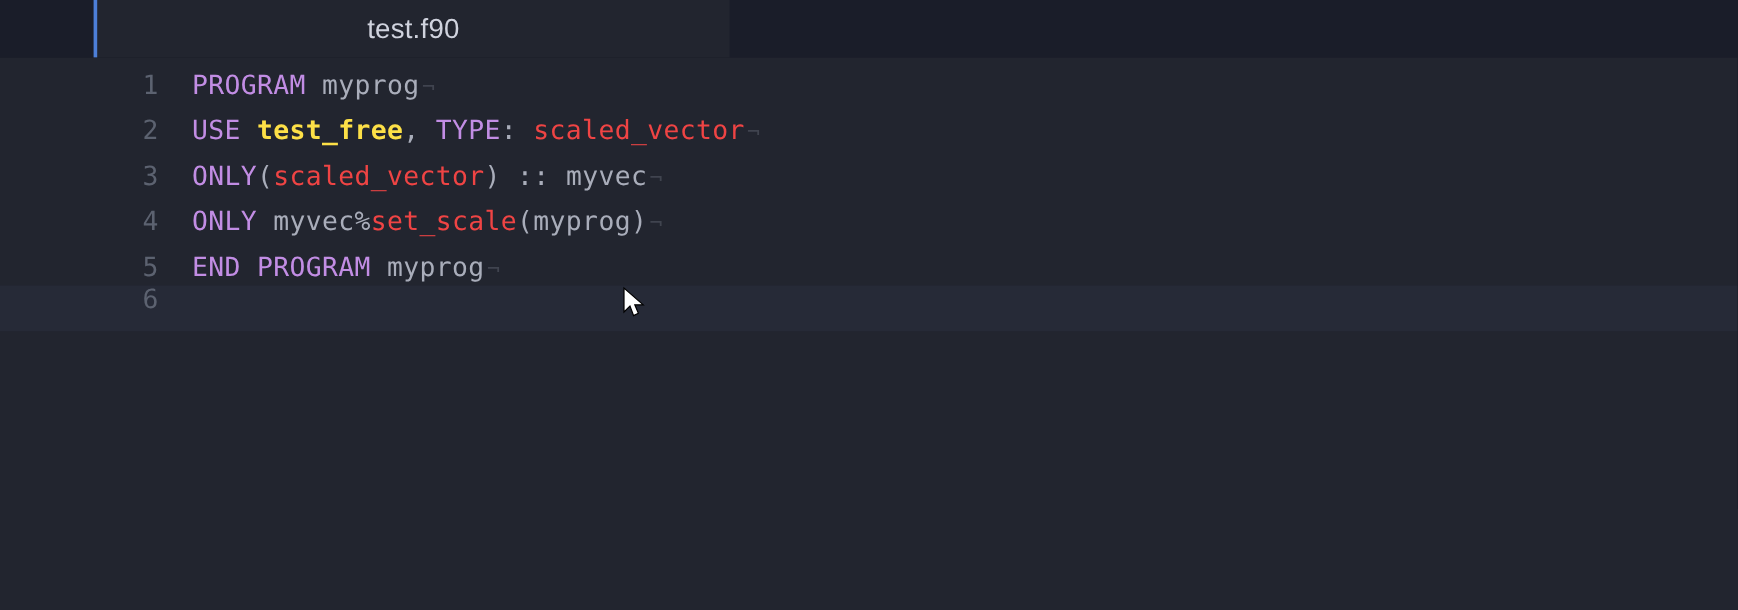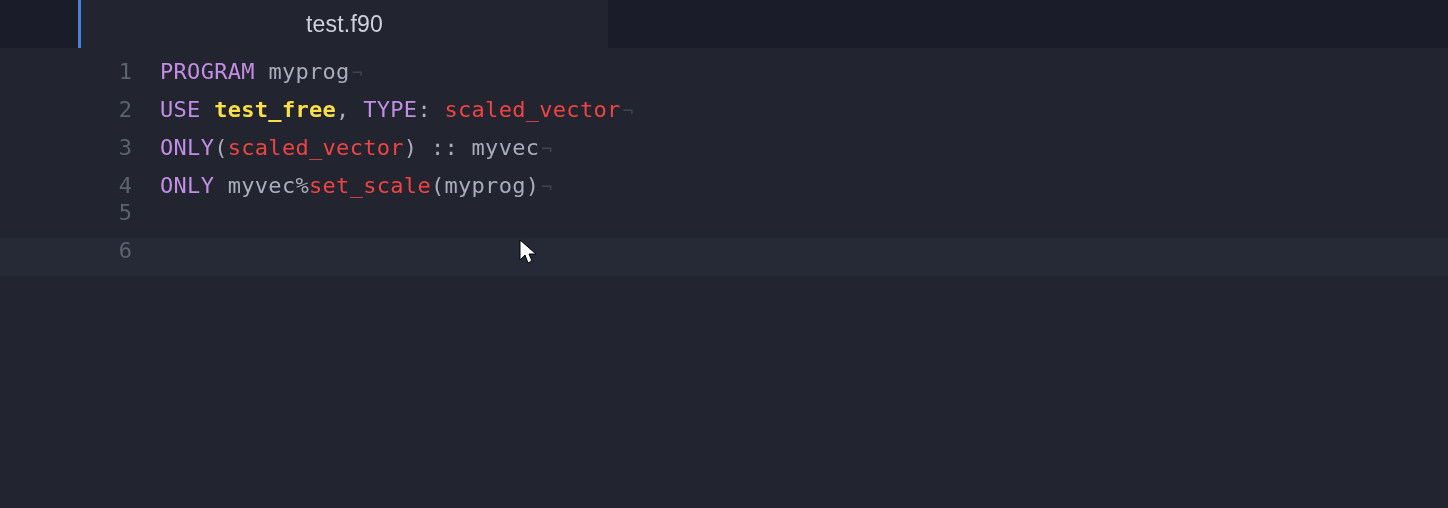--- a/index.html
+++ b/index.html
@@ -105,20 +105,21 @@
     <span class="code"><span class="kw">ONLY</span><span class="pn">(</span><span class="fn">scaled_vector</span><span class="pn">)</span><span> </span><span class="pn">::</span><span> </span><span class="id">myvec</span><span class="eol">¬</span></span>
   </div>
 
   <div class="line">
     <span class="lineno">4</span>
     <span class="code"><span class="kw">ONLY</span><span> </span><span class="id">myvec</span><span class="id">%</span><span class="fn">set_scale</span><span class="pn">(</span><span class="id">myprog</span><span class="pn">)</span><span class="eol">¬</span></span>
   </div>
 
   <div class="line">
     <span class="lineno">5</span>
+    <span class="code"><span class="kw">END</span><span> </span><span class="kw">PROGRAM</span><span> </span><span class="id">myprog</span><span class="eol">¬</span></span>
   </div>
 
   <div class="line current">
     <span class="lineno">6</span>
     <span class="code"></span>
   </div>
 
   <div class="cursor">
     <svg width="20" height="28" viewBox="0 0 20 28">
       <path d="M2 2 L2 22 L7 17 L10 25 L14 23 L11 16 L18 16 Z" fill="white" stroke="black" stroke-width="1"></path>

